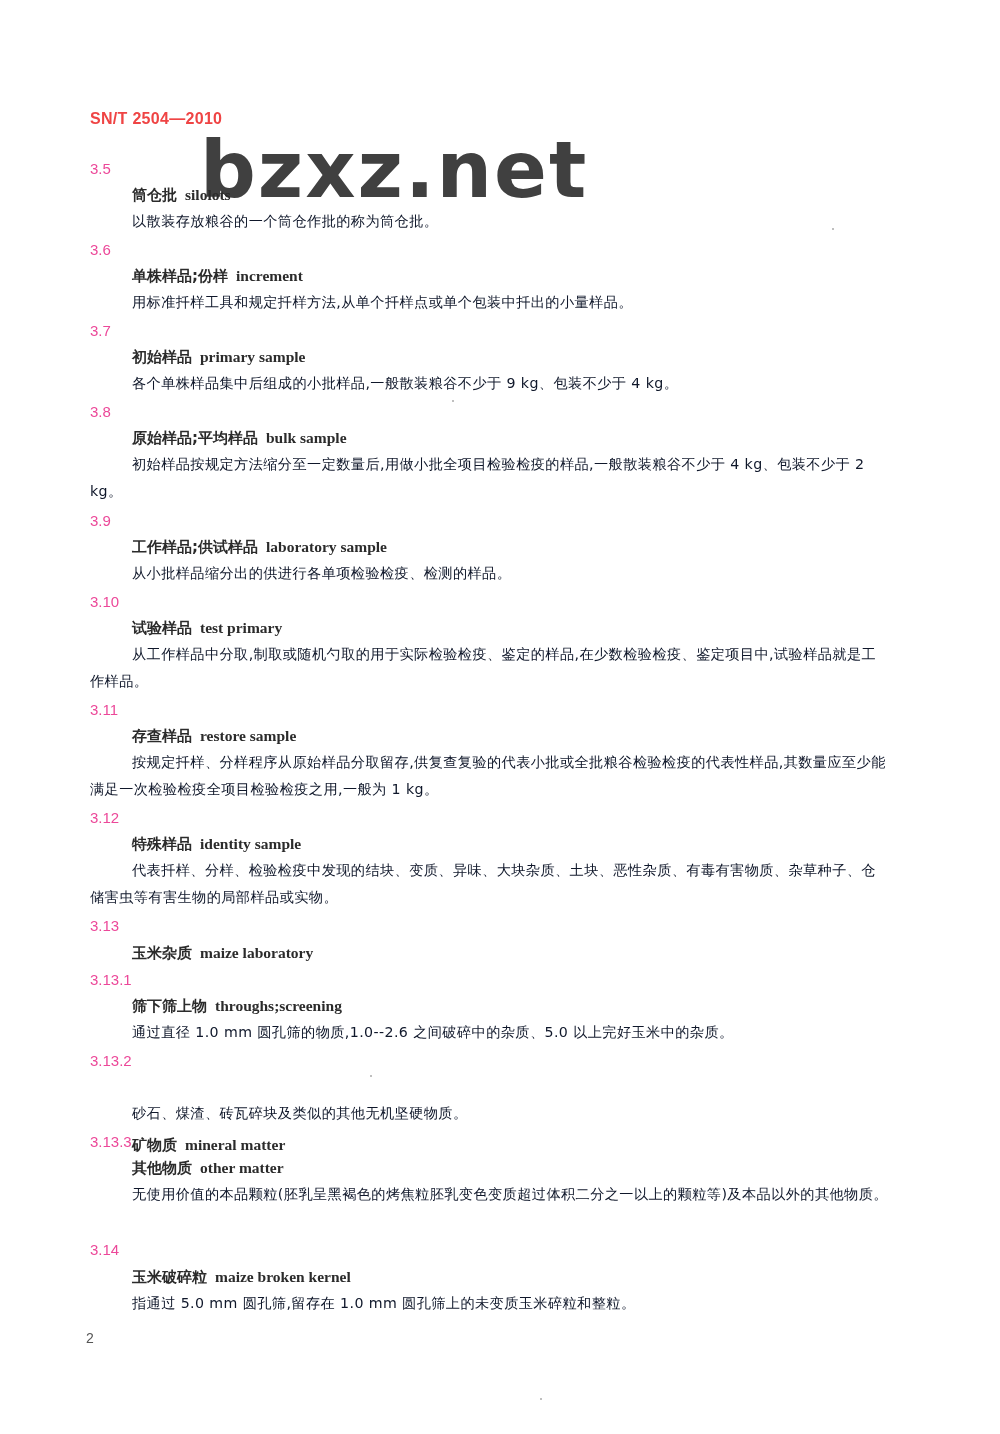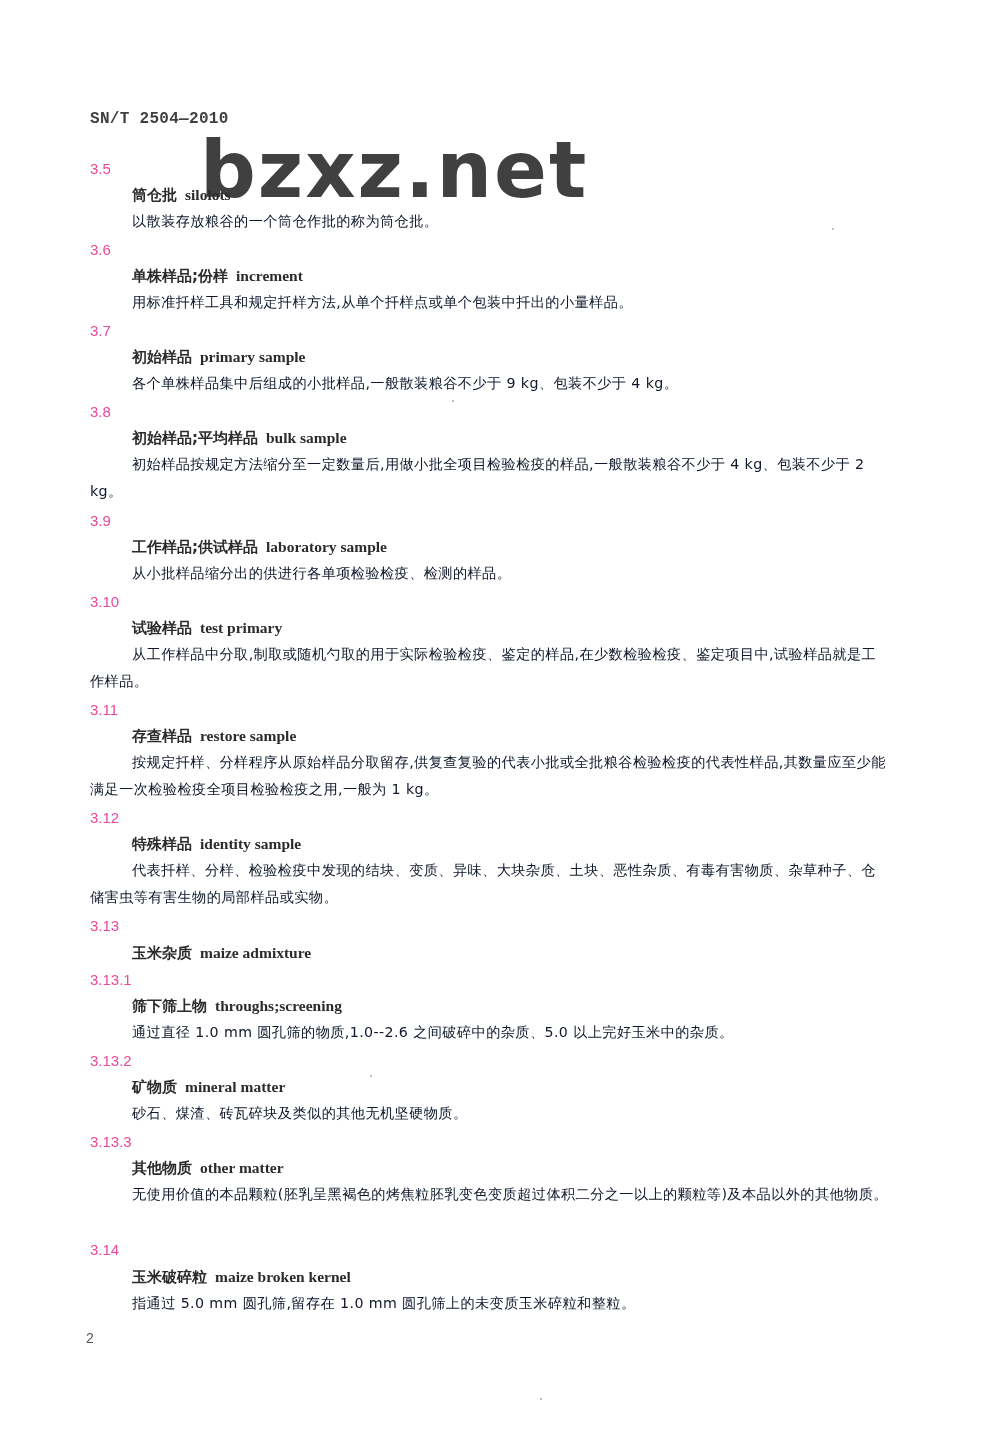--- a/index.html
+++ b/index.html
@@ -8,22 +8,22 @@
       height: 1434px;
       background: #ffffff;
       position: relative;
       overflow: hidden;
       font-family: "DejaVu Serif", "Liberation Serif", serif;
       color: #2a2a2a;
     }
     .page { position: absolute; left: 0; top: 0; width: 1000px; height: 1434px; }
     .header-code {
       position: absolute; left: 90px; top: 110px;
-      font-family: Liberation Mono, monospace;
-      font-weight: bold; font-size: 16px; color: #404040;
+      font-family: Liberation Sans, sans-serif;
+      font-weight: bold; font-size: 16px; color: #ef4444;
       letter-spacing: 0.3px;
     }
     .watermark {
       position: absolute; left: 200px; top: 130px;
       font-family: "DejaVu Sans", "Liberation Sans", sans-serif;
       font-weight: bold; font-size: 78px; line-height: 80px;
       color: #404040; letter-spacing: 2px;
       z-index: 0; pointer-events: none;
     }
     .content { position: absolute; left: 0; top: 0; width: 1000px; z-index: 1; }
@@ -70,48 +70,48 @@
 
     <div class="num" style="top:241px">3.6</div>
     <div class="term" style="top:267px"><span>单株样品;份样</span><span class="en">increment</span></div>
     <div class="def" style="top:289px">用标准扦样工具和规定扦样方法,从单个扦样点或单个包装中扦出的小量样品。</div>
 
     <div class="num" style="top:322px">3.7</div>
     <div class="term" style="top:348px"><span>初始样品</span><span class="en">primary sample</span></div>
     <div class="def" style="top:370px">各个单株样品集中后组成的小批样品,一般散装粮谷不少于 9 kg、包装不少于 4 kg。</div>
 
     <div class="num" style="top:403px">3.8</div>
-    <div class="term" style="top:429px"><span>初始样品;平均样品</span><span class="en">bulk sample</span></div>
+    <div class="term" style="top:429px"><span>原始样品;平均样品</span><span class="en">bulk sample</span></div>
     <div class="def" style="top:451px">初始样品按规定方法缩分至一定数量后,用做小批全项目检验检疫的样品,一般散装粮谷不少于 4 kg、包装不少于 2 kg。</div>
 
     <div class="num" style="top:512px">3.9</div>
     <div class="term" style="top:538px"><span>工作样品;供试样品</span><span class="en">laboratory sample</span></div>
     <div class="def" style="top:560px">从小批样品缩分出的供进行各单项检验检疫、检测的样品。</div>
 
     <div class="num" style="top:593px">3.10</div>
     <div class="term" style="top:619px"><span>试验样品</span><span class="en">test primary</span></div>
     <div class="def" style="top:641px">从工作样品中分取,制取或随机勺取的用于实际检验检疫、鉴定的样品,在少数检验检疫、鉴定项目中,试验样品就是工作样品。</div>
 
     <div class="num" style="top:701px">3.11</div>
     <div class="term" style="top:727px"><span>存查样品</span><span class="en">restore sample</span></div>
     <div class="def" style="top:749px">按规定扦样、分样程序从原始样品分取留存,供复查复验的代表小批或全批粮谷检验检疫的代表性样品,其数量应至少能满足一次检验检疫全项目检验检疫之用,一般为 1 kg。</div>
 
     <div class="num" style="top:809px">3.12</div>
     <div class="term" style="top:835px"><span>特殊样品</span><span class="en">identity sample</span></div>
     <div class="def" style="top:857px">代表扦样、分样、检验检疫中发现的结块、变质、异味、大块杂质、土块、恶性杂质、有毒有害物质、杂草种子、仓储害虫等有害生物的局部样品或实物。</div>
 
     <div class="num" style="top:917px">3.13</div>
-    <div class="term" style="top:944px"><span>玉米杂质</span><span class="en">maize admixture</span></div>
+    <div class="term" style="top:944px"><span>玉米杂质</span><span class="en">maize laboratory</span></div>
 
     <div class="num" style="top:971px">3.13.1</div>
     <div class="term" style="top:997px"><span>筛下筛上物</span><span class="en">throughs;screening</span></div>
     <div class="def" style="top:1019px">通过直径 1.0 mm 圆孔筛的物质,1.0--2.6 之间破碎中的杂质、5.0 以上完好玉米中的杂质。</div>
 
     <div class="num" style="top:1052px">3.13.2</div>
-    <div class="term" style="top:1078px"><span>矿物质</span><span class="en">mineral matter</span></div>
+    <div class="term" style="top:1136px"><span>矿物质</span><span class="en">mineral matter</span></div>
     <div class="def" style="top:1100px">砂石、煤渣、砖瓦碎块及类似的其他无机坚硬物质。</div>
 
     <div class="num" style="top:1133px">3.13.3</div>
     <div class="term" style="top:1159px"><span>其他物质</span><span class="en">other matter</span></div>
     <div class="def" style="top:1181px">无使用价值的本品颗粒(胚乳呈黑褐色的烤焦粒胚乳变色变质超过体积二分之一以上的颗粒等)及本品以外的其他物质。</div>
 
     <div class="num" style="top:1241px">3.14</div>
     <div class="term" style="top:1268px"><span>玉米破碎粒</span><span class="en">maize broken kernel</span></div>
     <div class="def" style="top:1290px">指通过 5.0 mm 圆孔筛,留存在 1.0 mm 圆孔筛上的未变质玉米碎粒和整粒。</div>
   </div>

